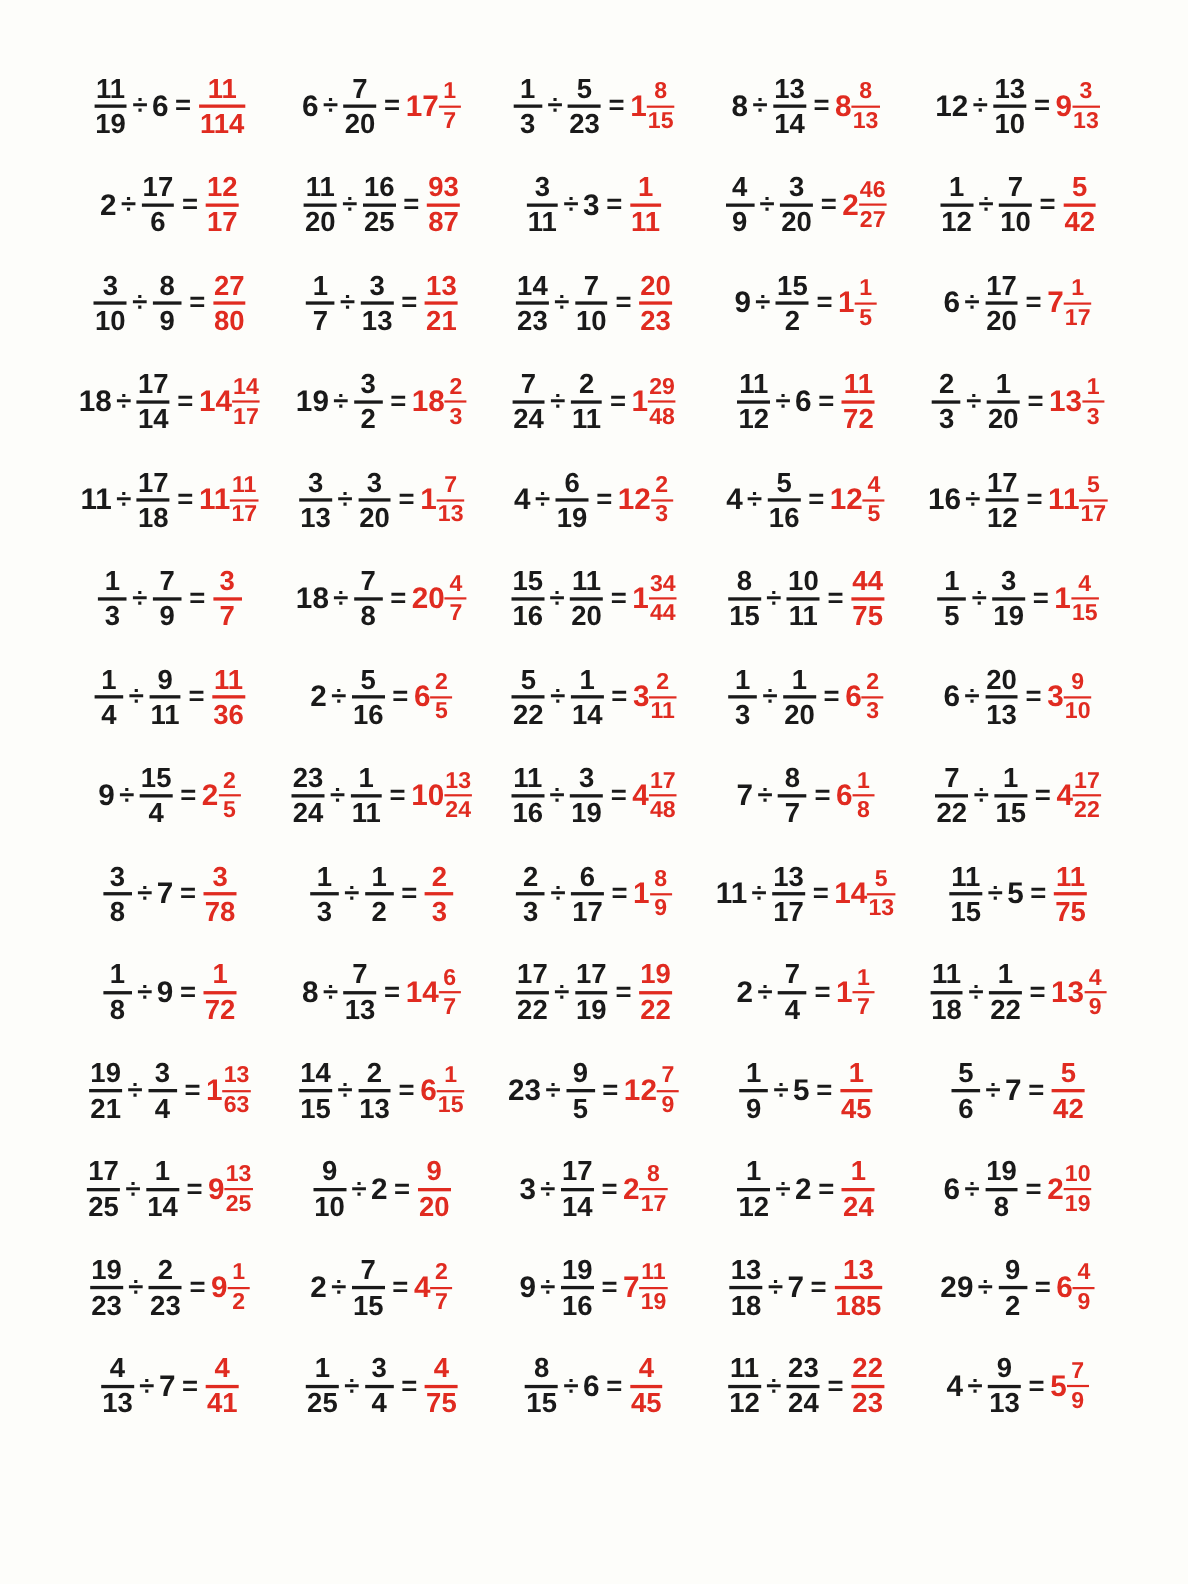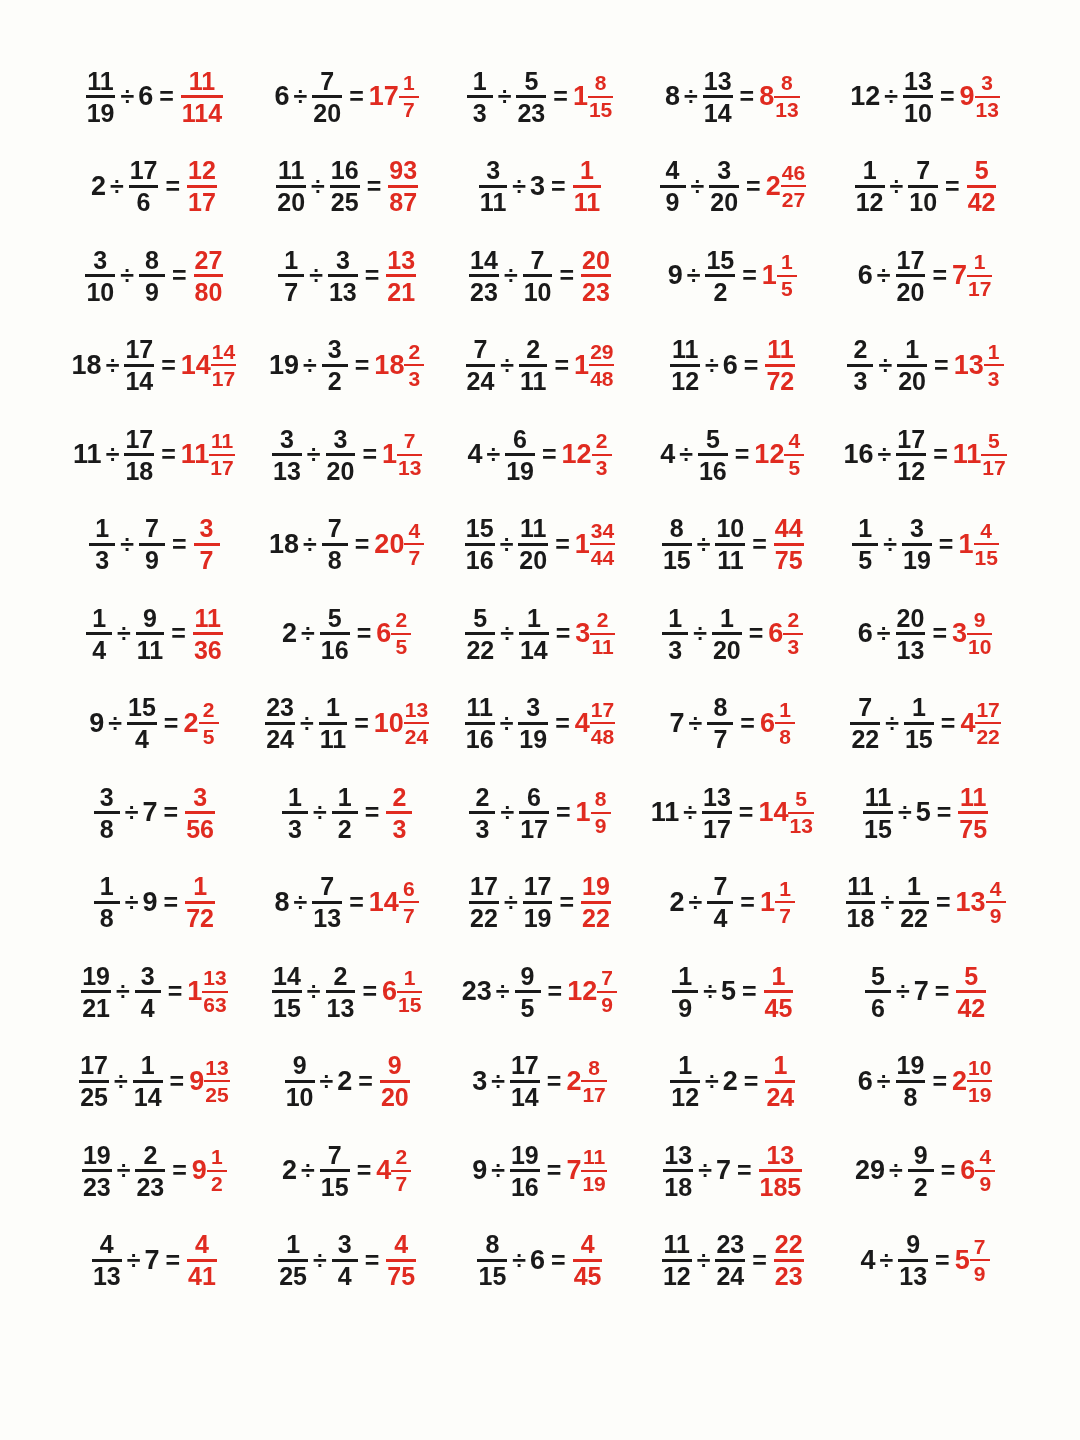--- a/index.html
+++ b/index.html
@@ -898,21 +898,21 @@
           <span class="num">3</span>
           <span class="bar"></span>
           <span class="den">8</span>
         </span>
         <span class="op">÷</span>
         <span class="int">7</span>
         <span class="op eq">=</span>
         <span class="answer"><span class="frac">
             <span class="num">3</span>
             <span class="bar"></span>
-            <span class="den">56</span>
+            <span class="den">78</span>
           </span></span>
       </div>
       <div class="problem">
         <span class="frac">
           <span class="num">1</span>
           <span class="bar"></span>
           <span class="den">3</span>
         </span>
         <span class="op">÷</span>
         <span class="frac">

